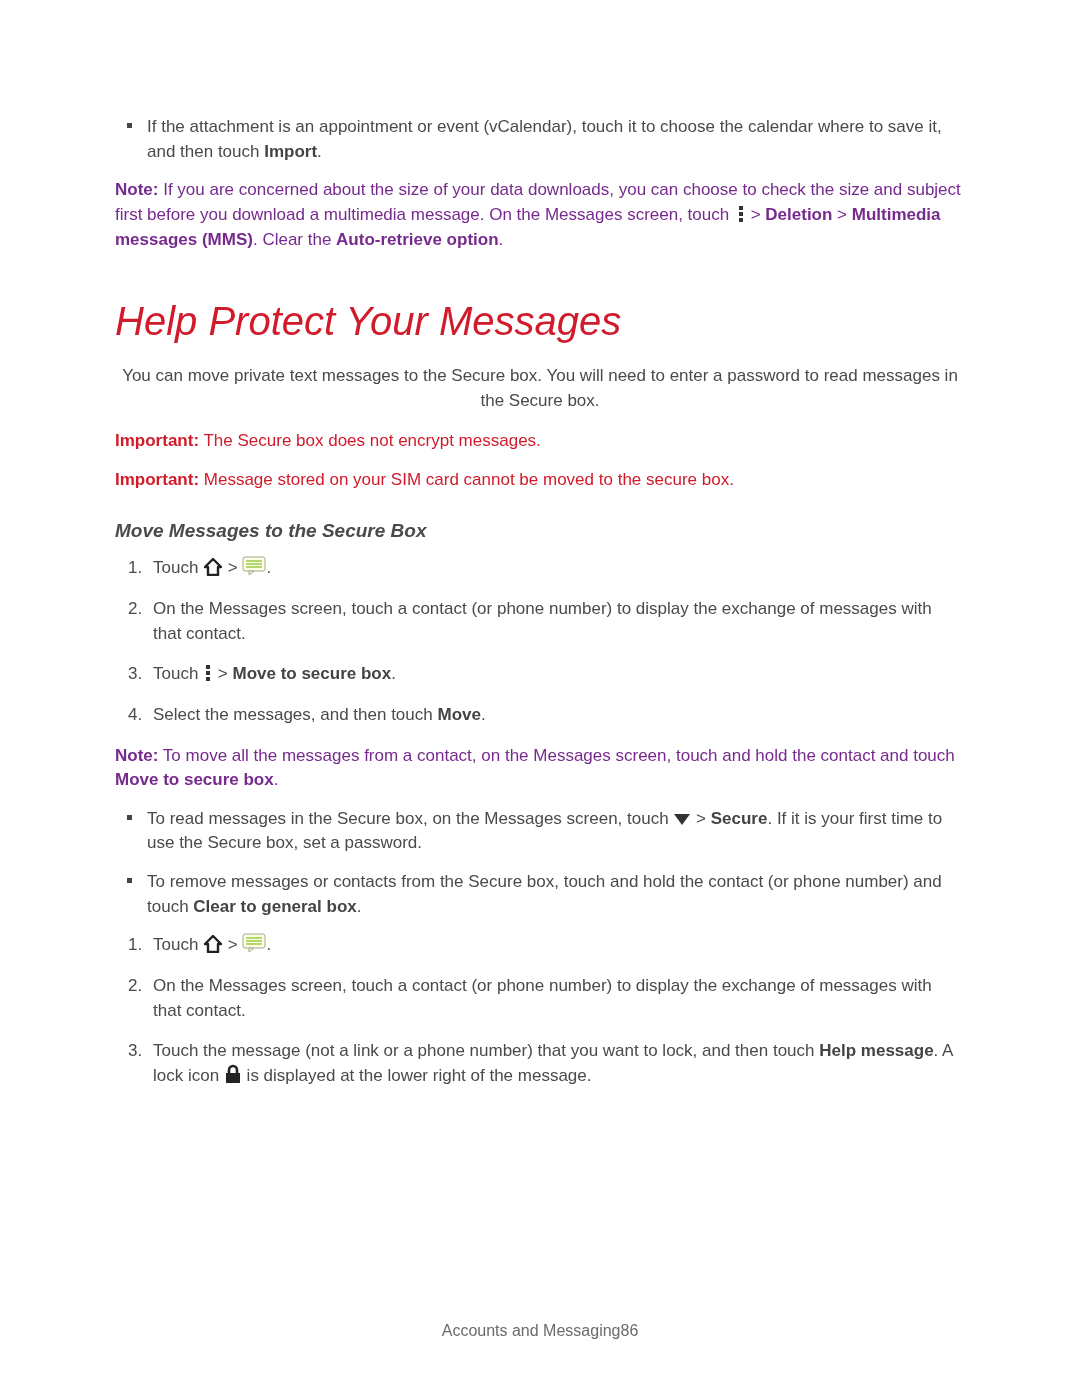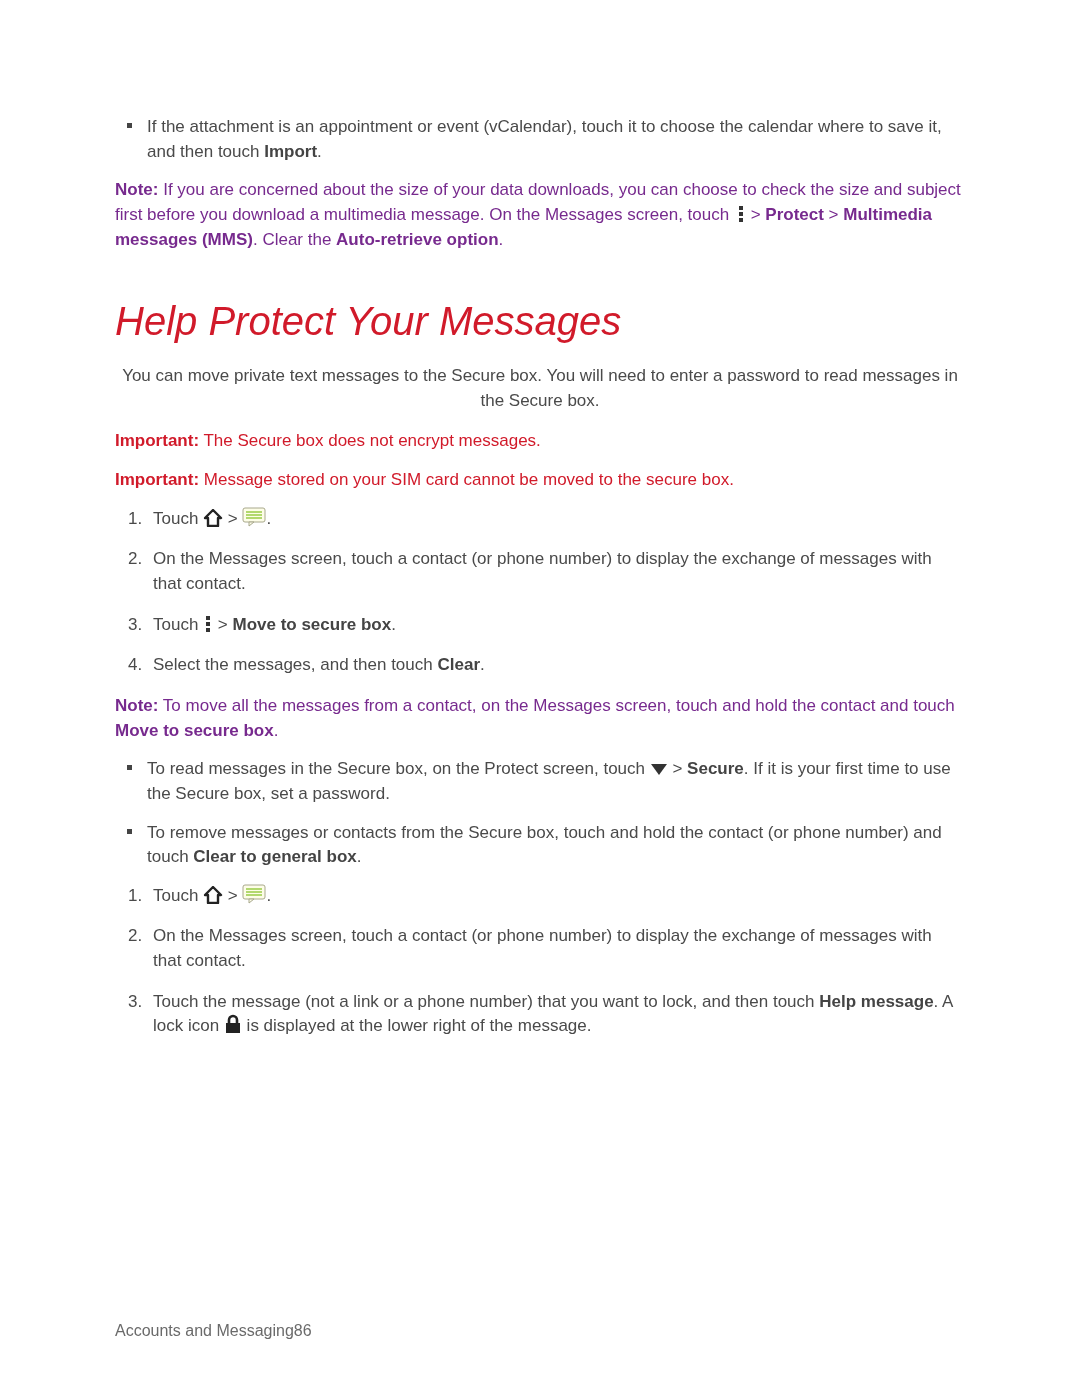--- a/index.html
+++ b/index.html
@@ -80,21 +80,21 @@
     vertical-align: -3px;
   }
   .icon svg { display: block; }
 
   .footer {
     position: absolute;
     left: 115px;
     right: 115px;
     bottom: 55px;
     display: flex;
-    justify-content: flex-start;
+    justify-content: center;
     color: #6a6a6a;
     font-size: 16px;
   }
 
   
   .pad-l { padding-left: 2px; }
 </style>
 </head>
 <body>
 
@@ -104,34 +104,35 @@
     <li>
       <span>If the attachment is an appointment or event (vCalendar), touch it to choose the calendar where to save it, and then touch </span><span class="bold">Import</span><span>.</span>
     </li>
   </ul>
 
   <p class="note">
     <span class="lbl">Note:</span><span> If you are concerned about the size of your data downloads, you can choose to check the size and subject first before you download a multimedia message. On the Messages screen, touch </span><span class="icon pad-l"><svg width="10" height="18" viewBox="0 0 10 18">
           <rect x="3" y="1" width="4" height="4" fill="#333"></rect>
           <rect x="3" y="7" width="4" height="4" fill="#333"></rect>
           <rect x="3" y="13" width="4" height="4" fill="#333"></rect>
-        </svg></span><span> &gt; </span><span class="lbl">Protect</span><span> &gt; </span><span class="lbl">Multimedia messages (MMS)</span><span>. Clear the </span><span class="lbl">Auto-retrieve option</span><span>.</span>
+        </svg></span><span> &gt; </span><span class="lbl">Deletion</span><span> &gt; </span><span class="lbl">Multimedia messages (MMS)</span><span>. Clear the </span><span class="lbl">Auto-retrieve option</span><span>.</span>
   </p>
 
   <h2 class="section">Help Protect Your Messages</h2>
 
   <p class="body">You can move private text messages to the Secure box. You will need to enter a password to read messages in the Secure box.</p>
 
   <p class="important">
     <span class="lbl">Important:</span><span> The Secure box does not encrypt messages.</span>
   </p>
   <p class="important">
     <span class="lbl">Important:</span><span> Message stored on your SIM card cannot be moved to the secure box.</span>
   </p>
 
+  <h3 class="subsection">Move Messages to the Secure Box</h3>
 
   <ol class="steps">
     <li>
       <span>Touch </span><span class="icon"><svg width="20" height="18" viewBox="0 0 20 18">
             <path d="M2 9 L10 1 L18 9 L15 9 L15 17 L5 17 L5 9 Z" fill="none" stroke="#222" stroke-width="2.4" stroke-linejoin="round"></path>
           </svg></span><span> &gt; </span><span class="icon"><svg width="24" height="20" viewBox="0 0 24 20">
             <rect x="1" y="1" width="22" height="14" rx="2" fill="#fdfde8" stroke="#a8a88c"></rect>
             <line x1="4" y1="5" x2="20" y2="5" stroke="#9fcf4f" stroke-width="1.6"></line>
             <line x1="4" y1="8" x2="20" y2="8" stroke="#9fcf4f" stroke-width="1.6"></line>
             <line x1="4" y1="11" x2="20" y2="11" stroke="#9fcf4f" stroke-width="1.6"></line>
@@ -142,31 +143,31 @@
       <span>On the Messages screen, touch a contact (or phone number) to display the exchange of messages with that contact.</span>
     </li>
     <li>
       <span>Touch </span><span class="icon"><svg width="10" height="18" viewBox="0 0 10 18">
             <rect x="3" y="1" width="4" height="4" fill="#333"></rect>
             <rect x="3" y="7" width="4" height="4" fill="#333"></rect>
             <rect x="3" y="13" width="4" height="4" fill="#333"></rect>
           </svg></span><span> &gt; </span><span class="bold">Move to secure box</span><span>.</span>
     </li>
     <li>
-      <span>Select the messages, and then touch </span><span class="bold">Clear</span><span>.</span>
+      <span>Select the messages, and then touch </span><span class="bold">Move</span><span>.</span>
     </li>
   </ol>
 
   <p class="note">
     <span class="lbl">Note:</span><span> To move all the messages from a contact, on the Messages screen, touch and hold the contact and touch </span><span class="lbl">Move to secure box</span><span>.</span>
   </p>
 
   <ul class="sq-bullet">
     <li>
-      <span>To read messages in the Secure box, on the Protect screen, touch </span><span class="icon"><svg width="18" height="14" viewBox="0 0 18 14">
+      <span>To read messages in the Secure box, on the Messages screen, touch </span><span class="icon"><svg width="18" height="14" viewBox="0 0 18 14">
             <path d="M1 1 L17 1 L9 12 Z" fill="#333"></path>
           </svg></span><span> &gt; </span><span class="bold">Secure</span><span>. If it is your first time to use the Secure box, set a password.</span>
     </li>
     <li>
       <span>To remove messages or contacts from the Secure box, touch and hold the contact (or phone number) and touch </span><span class="bold">Clear to general box</span><span>.</span>
     </li>
   </ul>
 
 
 

